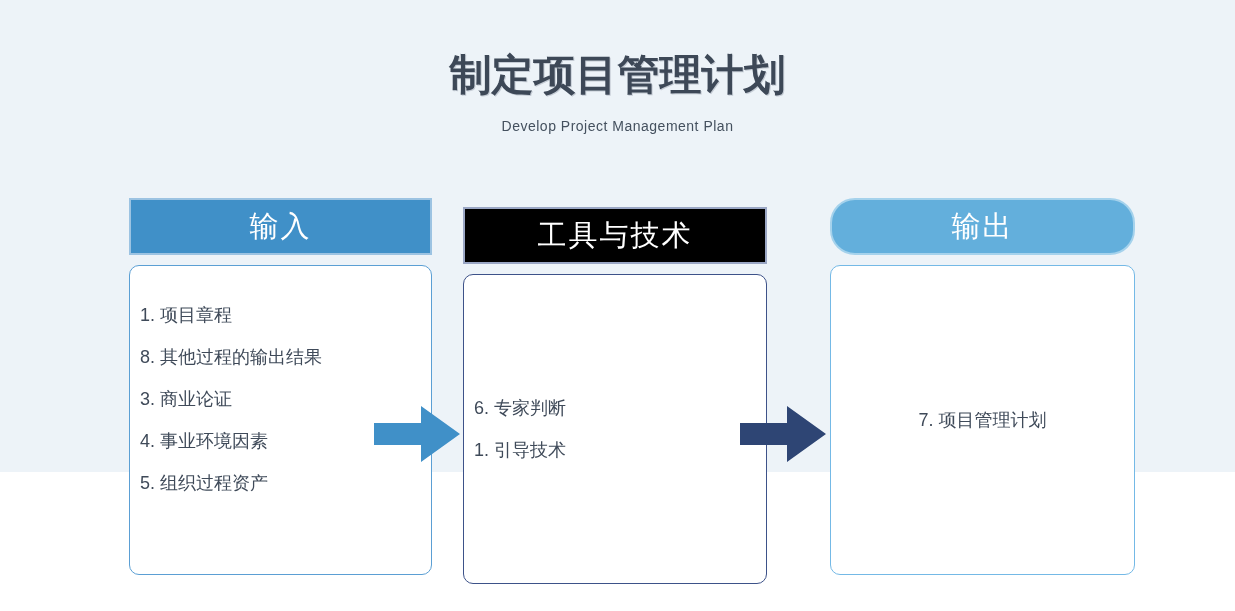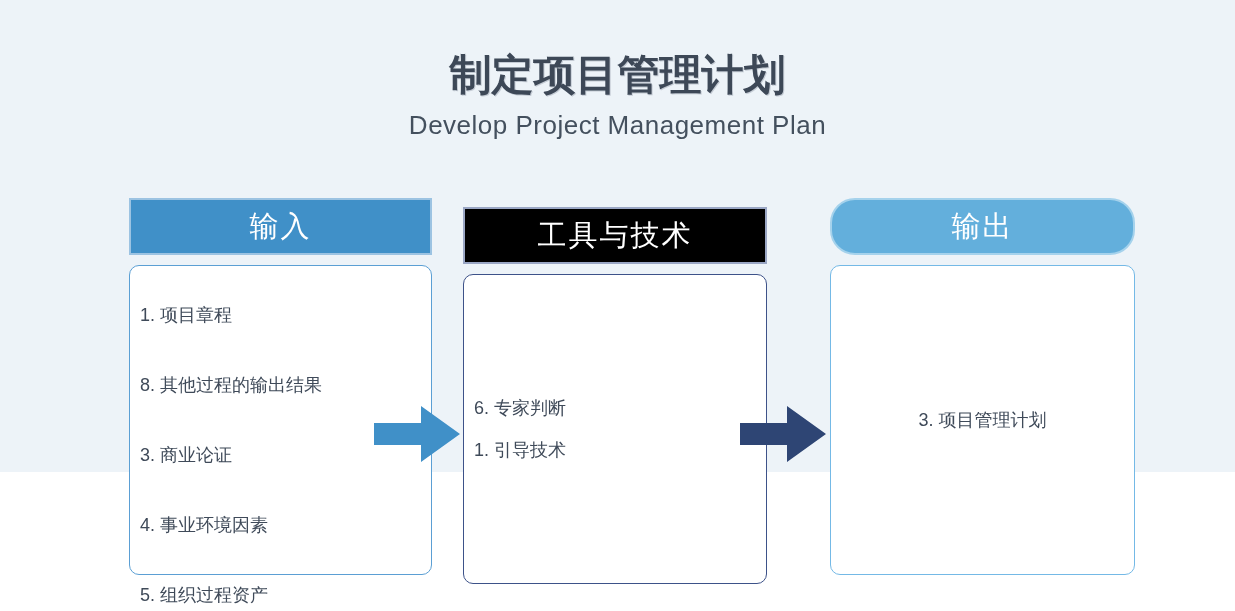--- a/index.html
+++ b/index.html
@@ -29,22 +29,22 @@
   }
   .title-block h1 {
     margin: 52px 0 0 0;
     font-size: 42px;
     line-height: 1.1;
     font-weight: 700;
     color: #3D4857;
     text-shadow: 1px 1px 0 rgba(120,130,145,0.35);
   }
   .title-block .subtitle {
-    margin: 12px 0 0 0;
-    font-size: 26px;
+    margin: 20px 0 0 0;
+    font-size: 14px;
     font-weight: 400;
     color: #44505E;
     letter-spacing: 0.5px;
   }
 
   
   .column {
     position: absolute;
     top: 198px;
   }
@@ -75,21 +75,20 @@
     font-size: 18px;
   }
   .col-body .list-item {
     line-height: 42px;
     white-space: nowrap;
   }
   
   .body-top {
     justify-content: flex-start;
     padding: 28px 8px 0 10px;
-    gap: 28px;
   }
   .body-middle {
     justify-content: center;
     padding: 0 8px 0 10px;
   }
   .body-center {
     justify-content: center;
     align-items: center;
     text-align: center;
     padding: 0 4px;
@@ -136,17 +135,17 @@
         <div class="list-item">6. 专家判断</div>
         <div class="list-item">1. 引导技术</div>
       </div>
   </section>
 
   <div class="arrow arrow-2" style="background-color: rgb(46, 69, 116);"></div>
 
   <section class="column col-outputs">
     <div class="col-header" style="background-color: rgb(99, 175, 220); border-color: rgb(165, 210, 236); border-radius: 25px;">输出</div>
     <div class="col-body body-center" style="border-color: rgb(116, 185, 230);">
-        <div class="list-item">3. 项目管理计划</div>
+        <div class="list-item">7. 项目管理计划</div>
       </div>
   </section>
 
 </div>
 
 </body></html>

